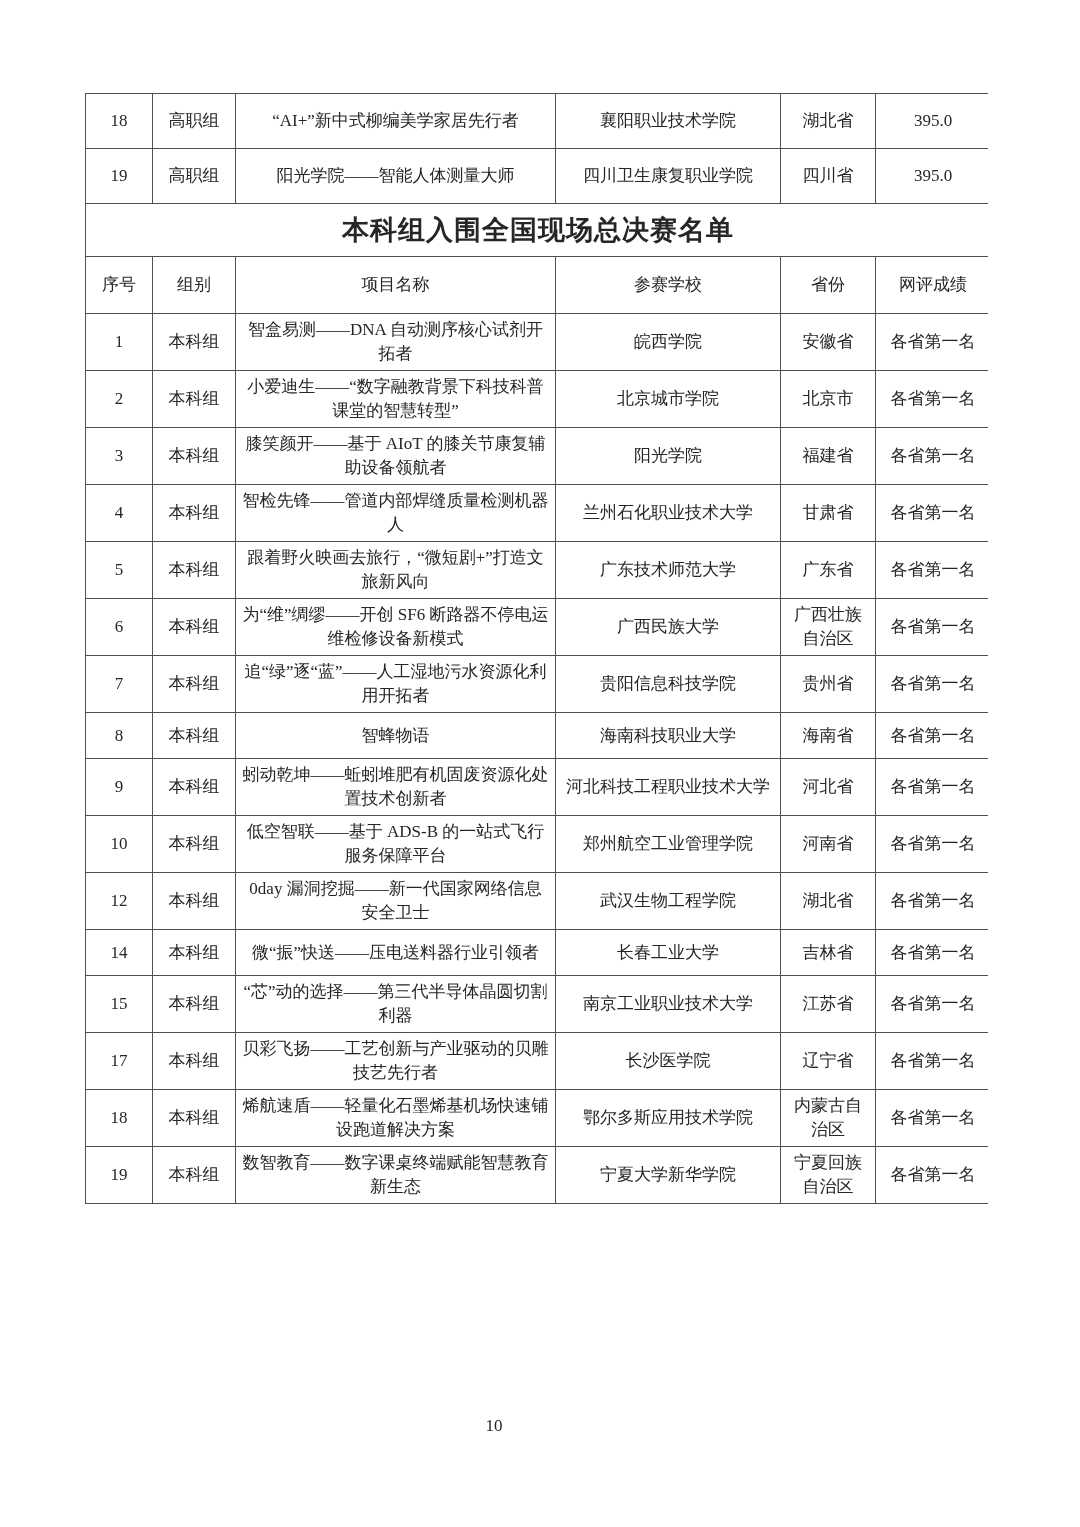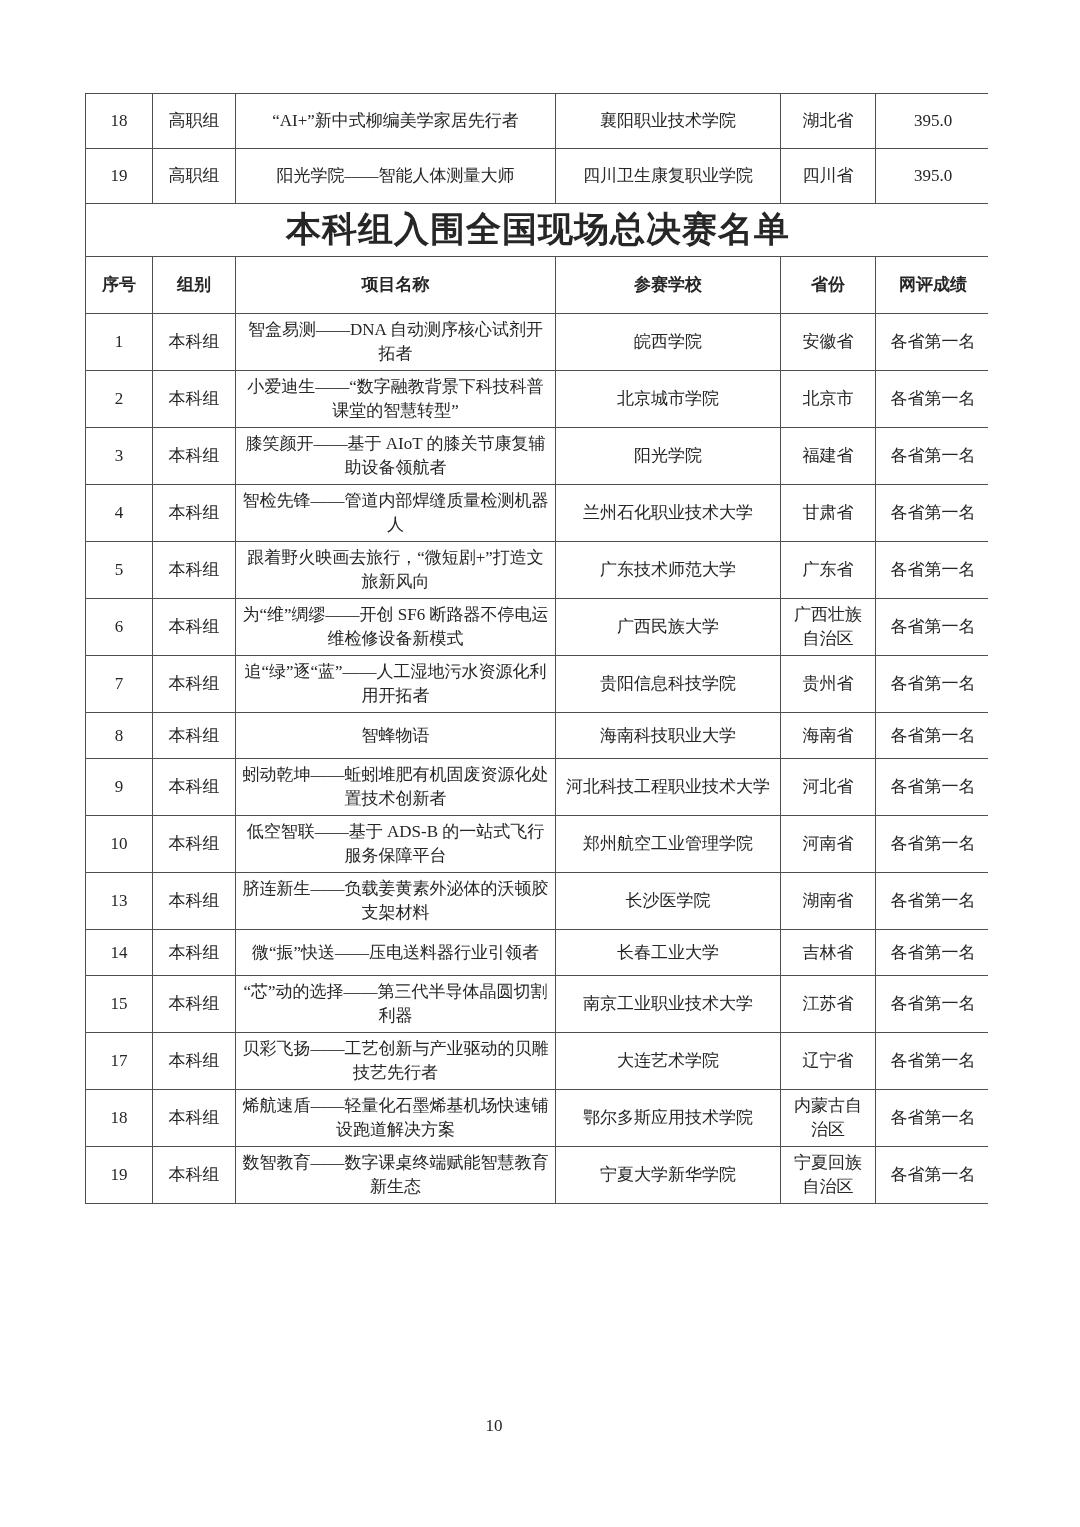--- a/index.html
+++ b/index.html
@@ -23,28 +23,28 @@
     text-align:center;
     vertical-align:middle;
     font-size:17px;
     font-weight:normal;
     line-height:24px;
     padding:4px 6px;
     word-break:break-all;
   }
   tbody.top-rows tr{height:55px;}
   tr.title-row td{
-    font-size:35px;
+    font-size:27px;
     font-weight:bold;
     letter-spacing:1px;
     height:52px;
     line-height:52px;
     padding:0;
   }
-  tr.header-row th{height:48px;font-weight:bold;}
+  tr.header-row th{height:48px;}
   tbody.body-rows tr{height:46px;}
   .page-number{
     position:absolute;
     top:1416px;left:0;
     width:100%;
     text-align:center;
     font-size:17px;
     color:#262626;
   }
 </style>
@@ -167,25 +167,25 @@
         </tr>
         <tr>
           <td class="col-no">10</td>
           <td class="col-group">本科组</td>
           <td class="col-project">低空智联——基于 ADS-B 的一站式飞行服务保障平台</td>
           <td class="col-school">郑州航空工业管理学院</td>
           <td class="col-province">河南省</td>
           <td class="col-score">各省第一名</td>
         </tr>
         <tr>
-          <td class="col-no">13</td>
-          <td class="col-group">本科组</td>
-          <td class="col-project">脐连新生——负载姜黄素外泌体的沃顿胶支架材料</td>
-          <td class="col-school">长沙医学院</td>
-          <td class="col-province">湖南省</td>
+          <td class="col-no">12</td>
+          <td class="col-group">本科组</td>
+          <td class="col-project">0day 漏洞挖掘——新一代国家网络信息安全卫士</td>
+          <td class="col-school">武汉生物工程学院</td>
+          <td class="col-province">湖北省</td>
           <td class="col-score">各省第一名</td>
         </tr>
         <tr>
           <td class="col-no">14</td>
           <td class="col-group">本科组</td>
           <td class="col-project">微“振”快送——压电送料器行业引领者</td>
           <td class="col-school">长春工业大学</td>
           <td class="col-province">吉林省</td>
           <td class="col-score">各省第一名</td>
         </tr>
@@ -194,21 +194,21 @@
           <td class="col-group">本科组</td>
           <td class="col-project">“芯”动的选择——第三代半导体晶圆切割利器</td>
           <td class="col-school">南京工业职业技术大学</td>
           <td class="col-province">江苏省</td>
           <td class="col-score">各省第一名</td>
         </tr>
         <tr>
           <td class="col-no">17</td>
           <td class="col-group">本科组</td>
           <td class="col-project">贝彩飞扬——工艺创新与产业驱动的贝雕技艺先行者</td>
-          <td class="col-school">大连艺术学院</td>
+          <td class="col-school">长沙医学院</td>
           <td class="col-province">辽宁省</td>
           <td class="col-score">各省第一名</td>
         </tr>
         <tr>
           <td class="col-no">18</td>
           <td class="col-group">本科组</td>
           <td class="col-project">烯航速盾——轻量化石墨烯基机场快速铺设跑道解决方案</td>
           <td class="col-school">鄂尔多斯应用技术学院</td>
           <td class="col-province">内蒙古自治区</td>
           <td class="col-score">各省第一名</td>

